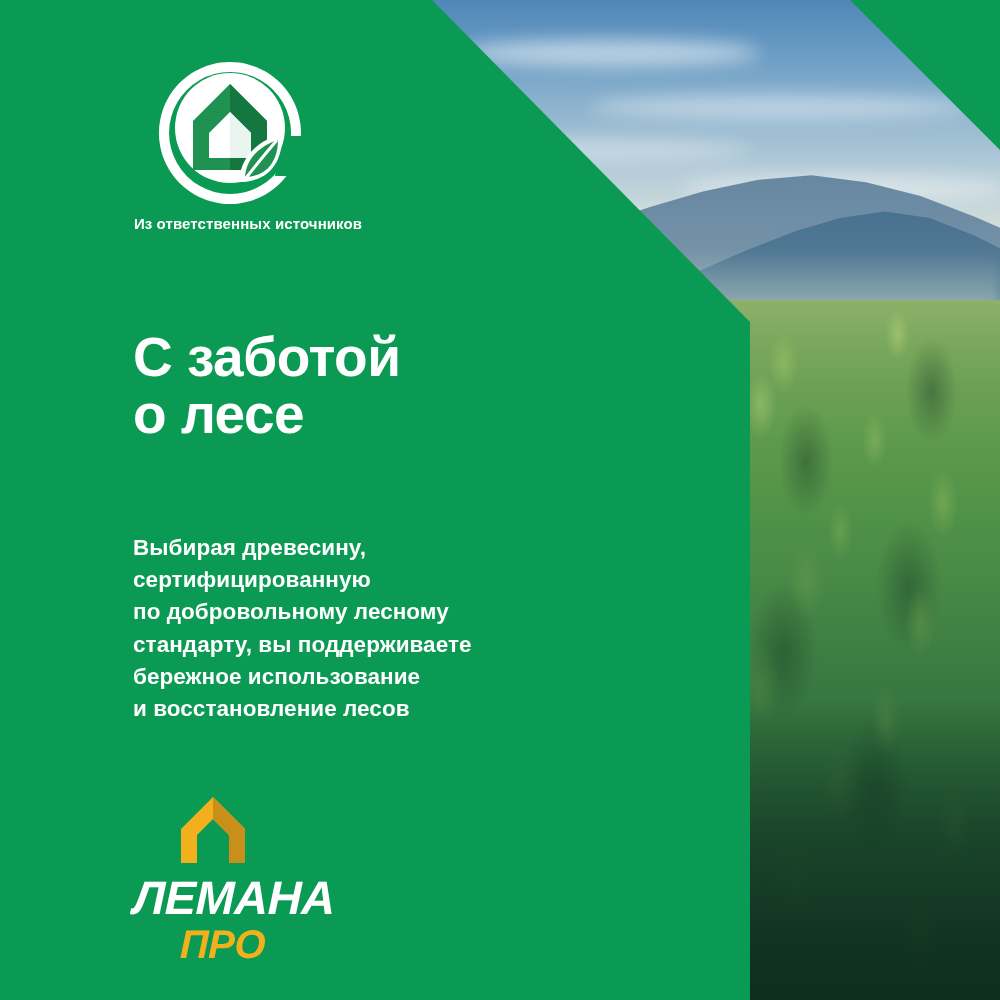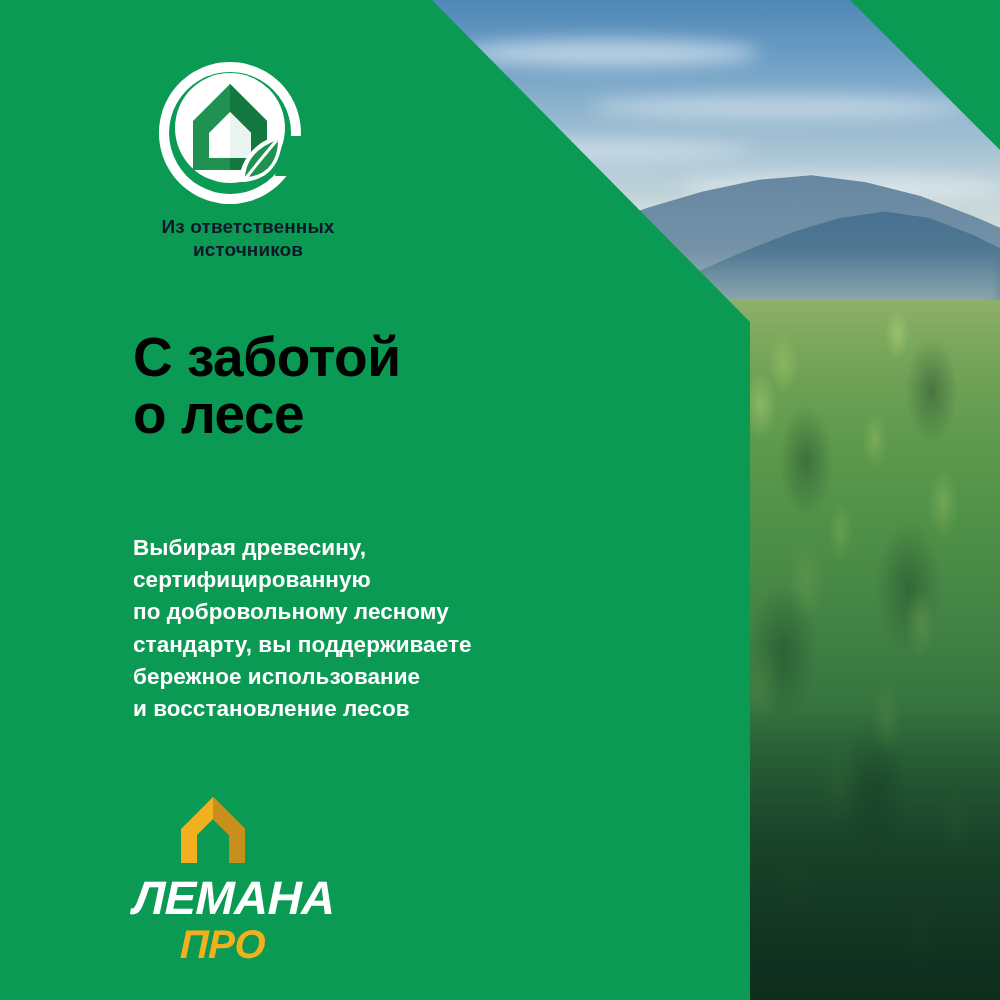--- a/index.html
+++ b/index.html
@@ -160,31 +160,31 @@
   .content { position:absolute; left:0; top:0; width:760px; height:1000px; }
 
   
   .emblem { position:absolute; left:155px; top:58px; width:150px; height:150px; }
   .emblem svg { display:block; width:150px; height:150px; }
 
   .emblem-caption {
     position:absolute; left:133px; top:215px;
     width:230px;
     text-align:center;
-    color:#0f172a;
-    font-size:19px;
+    color:#ffffff;
+    font-size:15px;
     font-weight:bold;
     line-height:1.22;
     letter-spacing:.1px;
   }
 
   
   .headline {
     position:absolute; left:133px; top:329px;
-    color:#000000;
+    color:#ffffff;
     font-size:55px;
     font-weight:bold;
     line-height:1.03;
     letter-spacing:-.5px;
     white-space:pre-line;
   }
 
   
   .body-copy {
     position:absolute; left:133px; top:532px;

